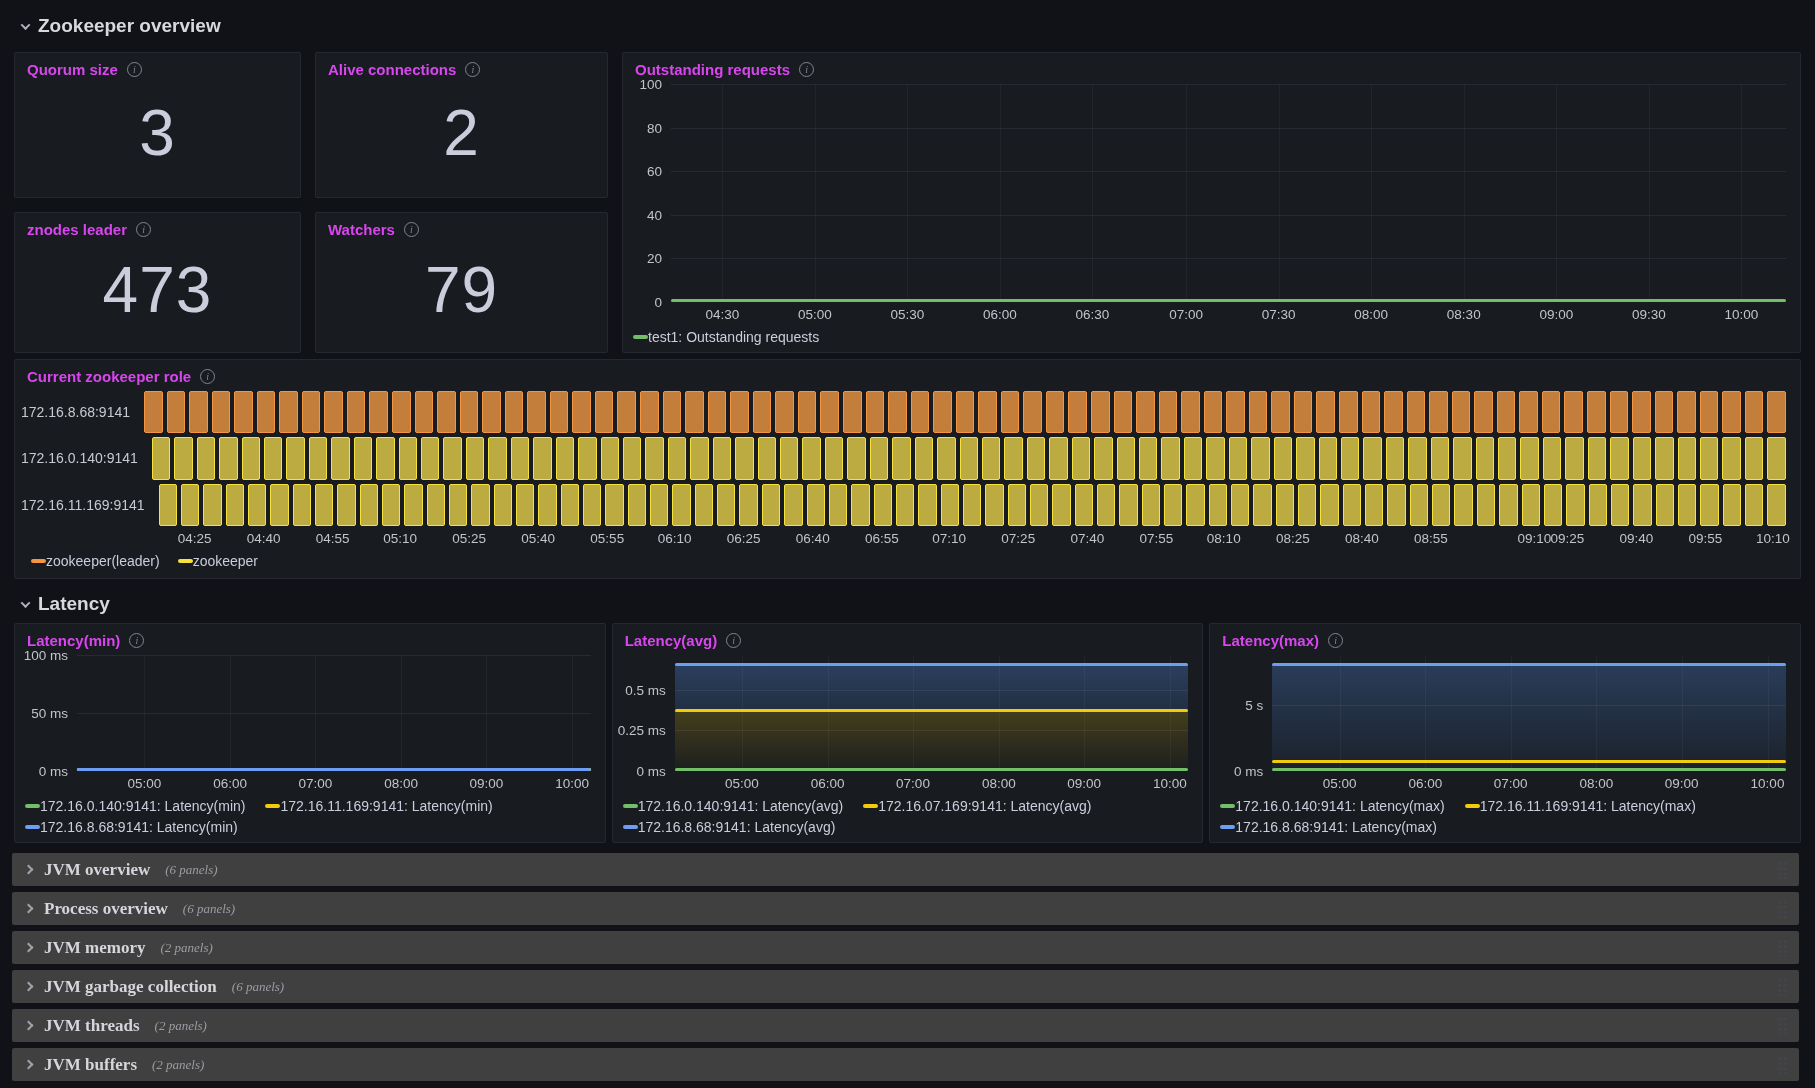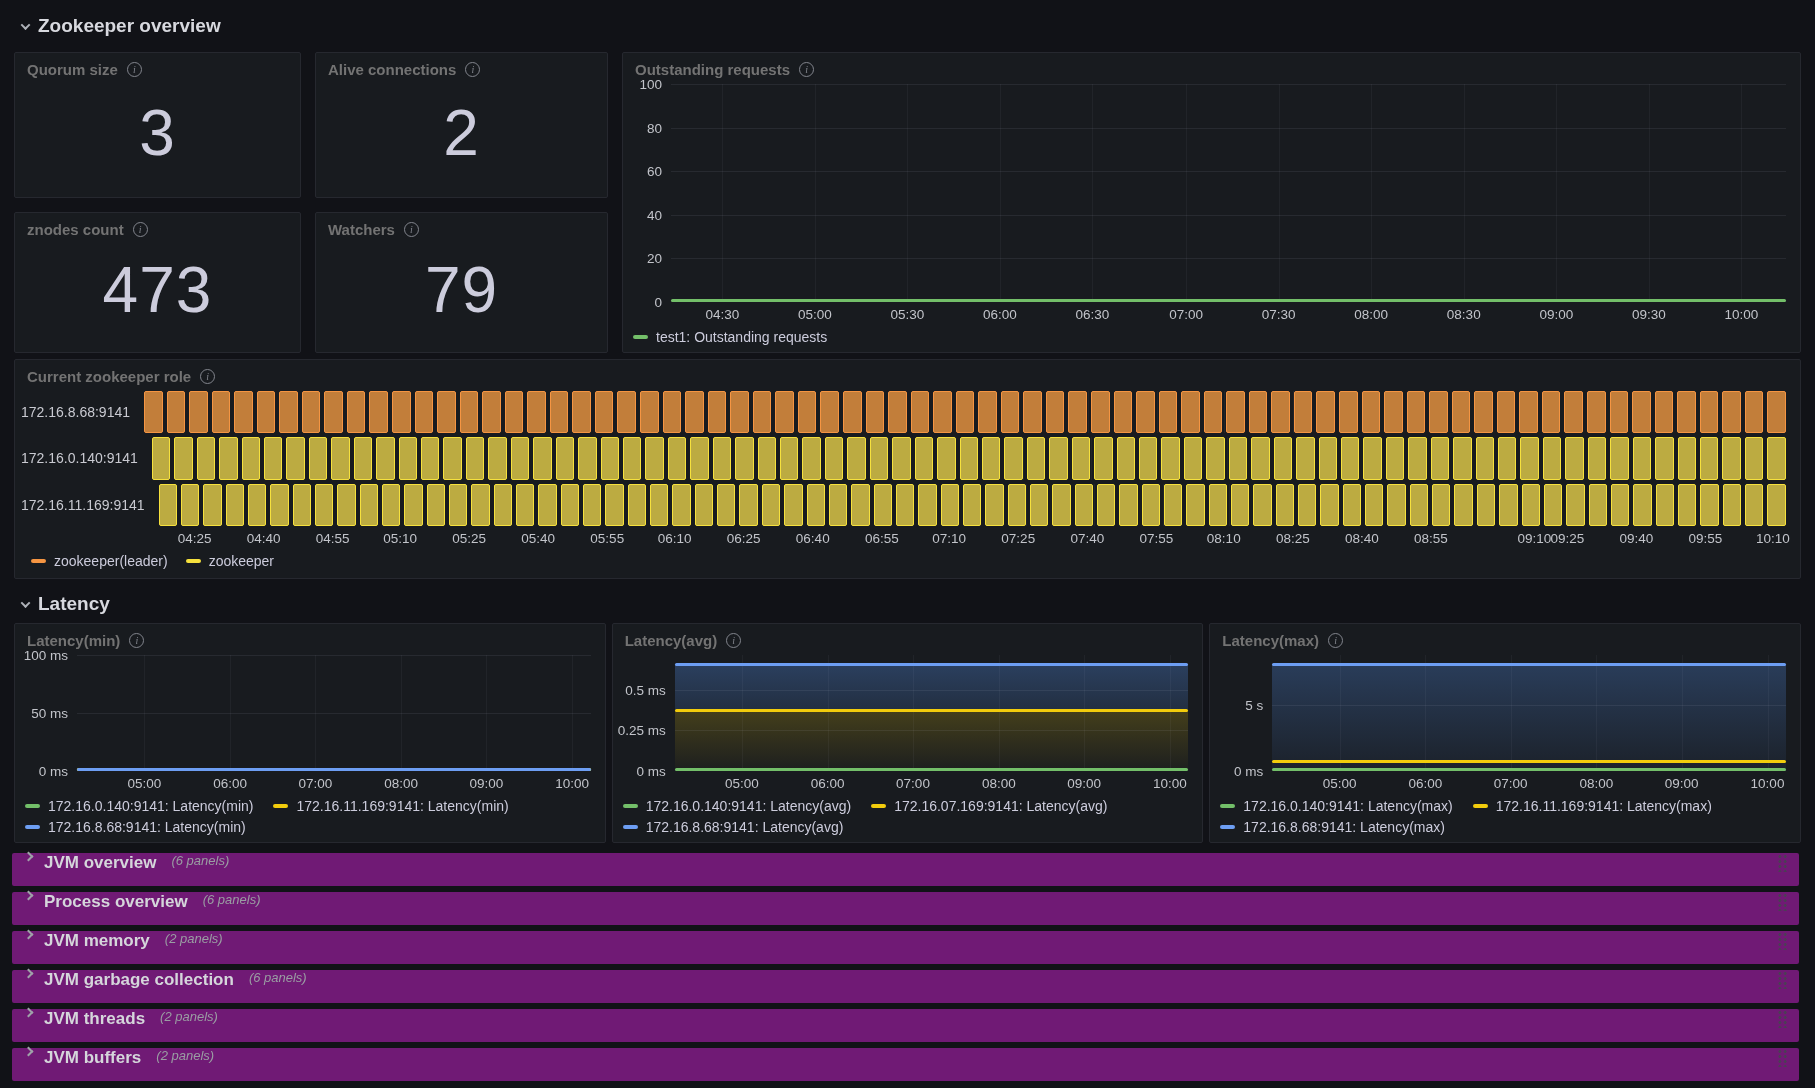--- a/index.html
+++ b/index.html
@@ -19,21 +19,21 @@
   #latency-header  { left:22px; top:593px; }
   .chev { width:7px; height:7px; border-right:2px solid #aeb1b8; border-bottom:2px solid #aeb1b8; display:inline-block; }
   .chev.down  { transform:rotate(45deg) translate(-1px,-1px); }
   .chev.right { transform:rotate(-45deg); }
   
   .panel {
     background:#181b1f; border:1px solid #26282f; border-radius:2px;
     display:flex; flex-direction:column; overflow:hidden;
   }
   .panel-header { display:flex; align-items:center; gap:9px; padding:8px 12px 2px 12px; flex:0 0 auto; cursor:pointer; }
-  .panel-title { font-size:15px; font-weight:600; color:#737373; white-space:nowrap; }
+  .panel-title { font-size:15px; font-weight:600; color:#d946ef; white-space:nowrap; }
   .info-icon {
     width:15px; height:15px; border:1.4px solid #82858d; border-radius:50%;
     color:#82858d; display:inline-flex; align-items:center; justify-content:center; flex:0 0 auto;
   }
   .info-icon::after { content:"i"; font-size:10px; font-family:"Liberation Serif",serif; font-style:italic; line-height:1; }
   
   #overview-grid {
     position:absolute; left:14px; top:52px; width:1787px; height:301px;
     display:grid; grid-template-columns:287px 293px 1fr; grid-template-rows:146px 141px; gap:14px;
   }
@@ -64,41 +64,41 @@
     padding:7px 0 0 4px; font-size:14px; color:#ccccdc; overflow:hidden;
   }
   .tick { position:absolute; font-size:13.5px; color:#c2c4ca; white-space:nowrap; }
   .y-tick { right:9px; transform:translateY(-50%); }
   .x-tick { top:5px; transform:translateX(-50%); }
   .gridline { position:absolute; z-index:2; }
   .gridline.h { left:0; right:0; height:1px; background:rgba(204,204,220,0.09); }
   .gridline.v { top:0; bottom:0; width:1px; background:rgba(204,204,220,0.055); }
   .area { position:absolute; left:0; right:0; z-index:1; }
   .series-line { position:absolute; left:0; right:0; height:3px; border-radius:2px; z-index:3; }
-  .legend-item { display:inline-flex; align-items:center; gap:8px; cursor:pointer; }
+  .legend-item { display:inline-flex; align-items:center; cursor:pointer; }
   .legend-swatch { width:15px; height:4px; border-radius:2px; flex:0 0 auto; }
   
   .role-body { flex:1; min-height:0; display:flex; flex-direction:column; padding:4px 14px 0 6px; }
   .role-rows { flex:1; display:flex; flex-direction:column; gap:4px; }
   .role-line { flex:1; display:flex; align-items:stretch; }
   .role-label {
     flex:0 0 121px; display:flex; align-items:center; justify-content:flex-end;
     padding-right:14px; font-size:14px; color:#c9cad1; white-space:nowrap;
   }
   .role-bars { flex:1; position:relative; display:flex; gap:4px; }
   .role-bars .bar { flex:1; border-radius:2px; border:1.5px solid; position:relative; z-index:2; }
   .role-xaxis { flex:0 0 22px; position:relative; margin-left:121px; }
   .role-legend {
     flex:0 0 30px; display:flex; align-items:center; column-gap:18px;
     padding:0 0 4px 10px; font-size:14px; color:#ccccdc;
   }
   
   .collapsed-row {
-    height:33px; background:#701a75; border-radius:2px;
-    display:flex; padding:0 12px 0 13px; cursor:pointer;
+    height:33px; background:#404040; border-radius:2px;
+    display:flex; align-items:center; padding:0 12px 0 13px; cursor:pointer;font-family:Liberation Serif, serif;
   }
   .collapsed-row .chev { border-color:#9fa2a9; margin-right:12px; flex:0 0 auto; }
   .collapsed-title { font-size:17px; font-weight:700; color:#d5d6db; white-space:nowrap; }
   .collapsed-count { font-size:13px; font-style:italic; color:#9a9da3; margin-left:15px; white-space:nowrap; }
   .collapsed-spacer { flex:1; }
   .drag-handle {
     width:11px; height:19px; opacity:.85;
     background-image:radial-gradient(circle,#43464d 1.3px,transparent 1.45px);
     background-size:5.5px 5px; background-position:1px 1px;
   }
@@ -180,21 +180,21 @@
         <div class="legend">
             <div class="legend-item">
               <span class="legend-swatch" style="background: rgb(115, 191, 105);"></span>
               <span class="legend-label">test1: Outstanding requests</span>
             </div>
           </div>
       </div>
     </div>
     <div class="panel">
       <div class="panel-header">
-        <span class="panel-title">znodes count</span>
+        <span class="panel-title">znodes leader</span>
         <span class="info-icon"></span>
       </div>
       <div class="stat-value">473</div>
     </div>
     <div class="panel">
       <div class="panel-header">
         <span class="panel-title">Watchers</span>
         <span class="info-icon"></span>
       </div>
       <div class="stat-value">79</div>

